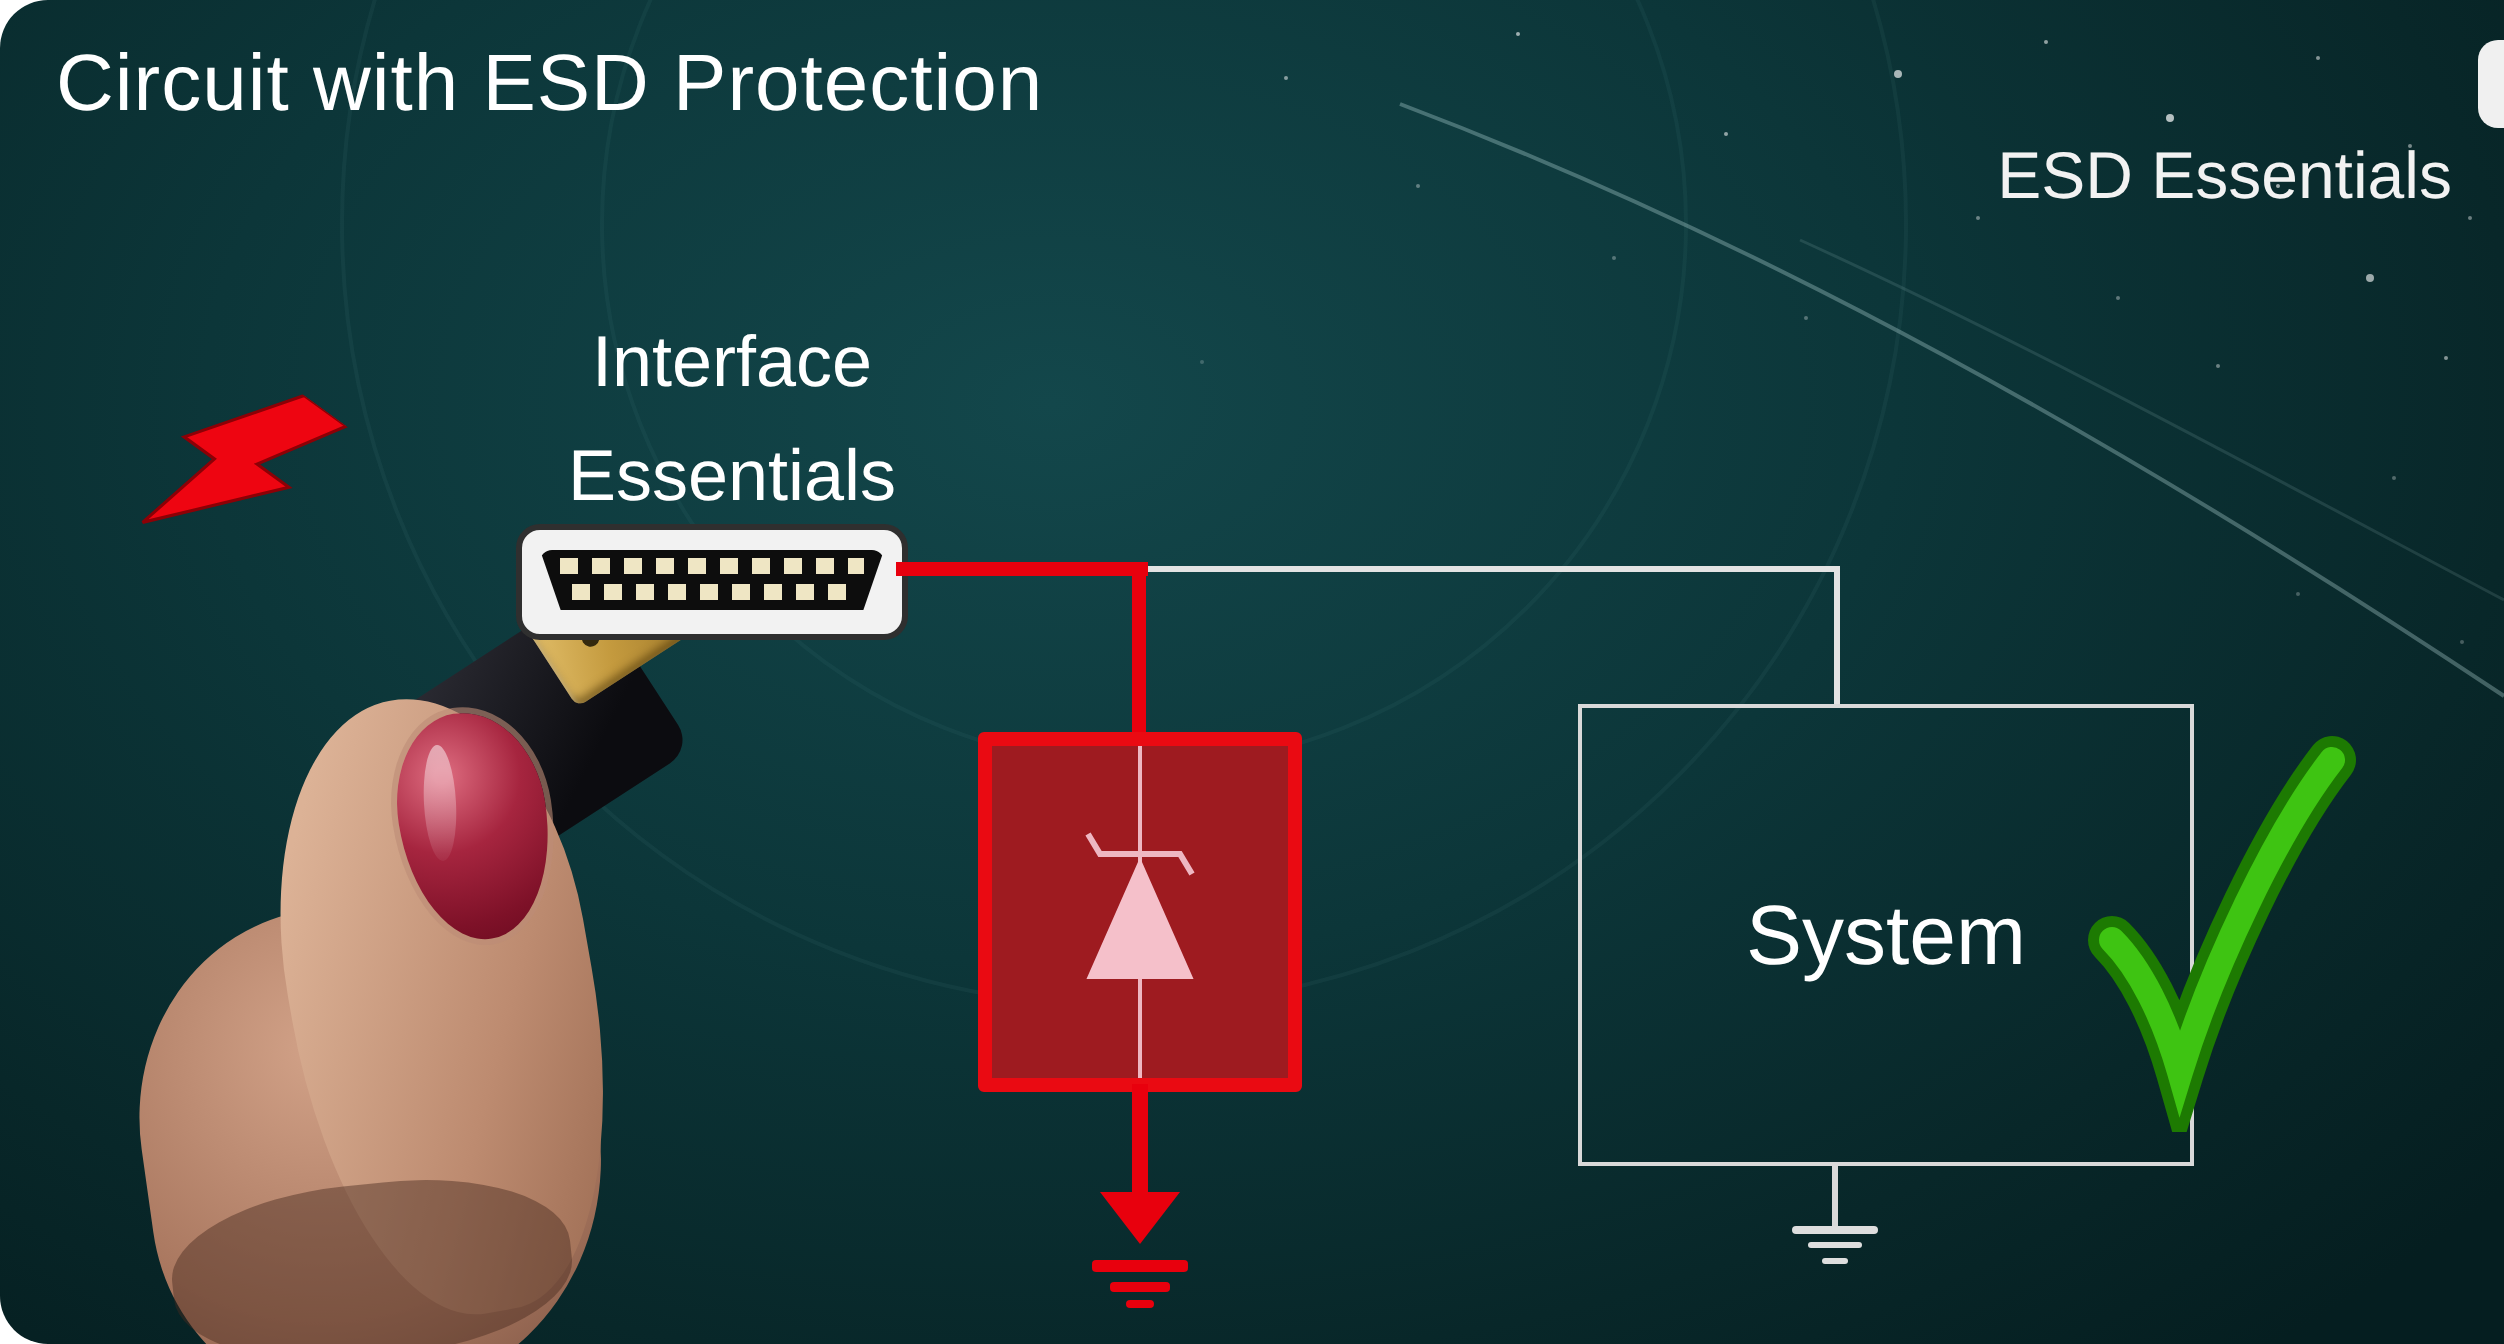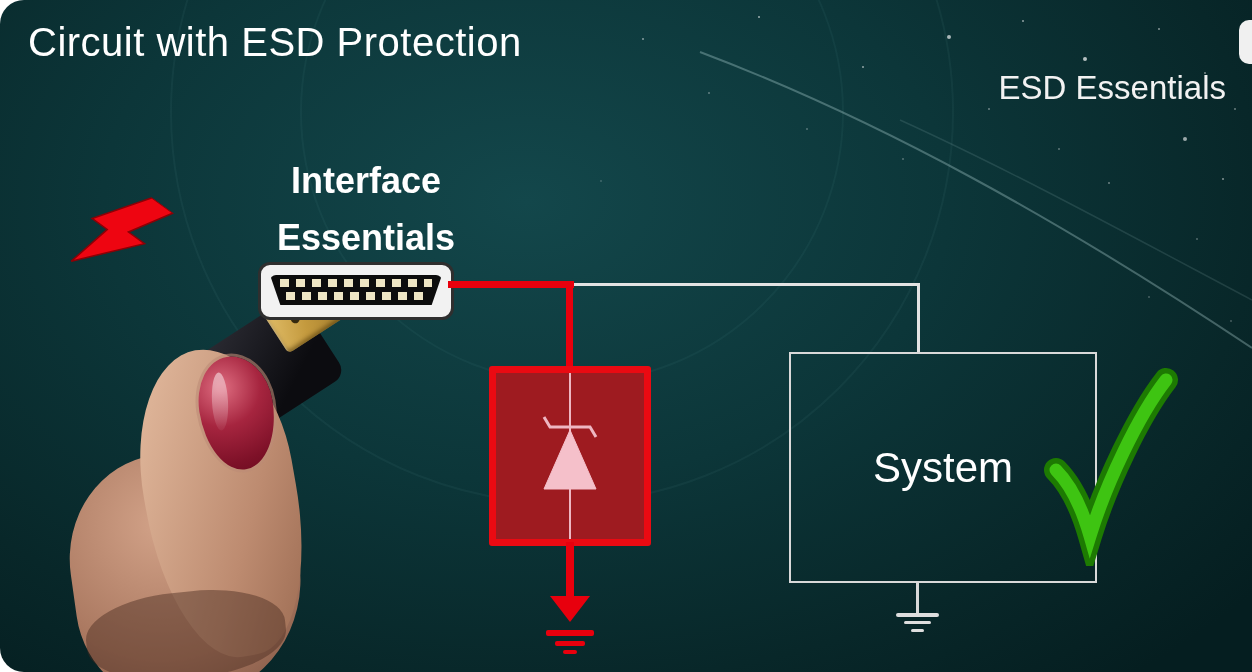--- a/index.html
+++ b/index.html
@@ -41,21 +41,21 @@
   #thumb{left:146px;top:348px;width:152px;height:310px;background:linear-gradient(115deg,#dcb296 15%,#bd8b70 62%,#97674e);border-radius:50% 50% 44% 46% / 44% 40% 52% 52%;transform:rotate(-10deg);}
   #thumb-nail{left:200px;top:356px;width:74px;height:114px;background:radial-gradient(circle at 34% 26%, #d9667a 4%, #a6253f 40%, #7e1128 78%, #6a0a1f);
     border-radius:48% 52% 50% 50% / 44% 44% 56% 56%;transform:rotate(-9deg);box-shadow:0 0 0 3px rgba(188,140,118,.6);}
   #nail-highlight{position:absolute;left:14px;top:14px;width:16px;height:58px;background:linear-gradient(rgba(255,255,255,.5),rgba(255,255,255,.05));border-radius:50%;transform:rotate(6deg);}
   #finger-shadow{left:86px;top:592px;width:200px;height:86px;background:rgba(70,42,30,.45);border-radius:45%;transform:rotate(-6deg);}
 
   
   #lightning{left:84px;top:186px;width:70px;height:104px;transform:rotate(36deg);}
 
   
-  #connector-label{left:238px;top:152px;width:256px;text-align:center;font-size:36px;line-height:57px;color:#ffffff;font-weight:bold;}
+  #connector-label{left:238px;top:152px;width:256px;text-align:center;font-size:36px;line-height:57px;color:#ffffff;}
   #hdmi-receptacle{left:258px;top:262px;width:196px;height:58px;background:#f2f2f2;border:3px solid #2f2f2f;border-radius:12px;box-sizing:border-box;}
   #receptacle-opening{position:absolute;left:9px;top:10px;width:172px;height:30px;background:#0d0d0d;clip-path:polygon(0 0,100% 0,94% 100%,6% 100%);border-radius:6px;}
   .pin-row{position:absolute;height:8px;background-image:repeating-linear-gradient(90deg,#efe6c4 0 9px, transparent 9px 16px);}
   #pin-row-top{left:10px;right:10px;top:4px;}
   #pin-row-bottom{left:16px;right:16px;top:17px;}
 
   
   #wire-white-h{left:571px;top:283px;width:349px;height:3px;background:#e3e3e3;}
   #wire-white-v{left:917px;top:283px;width:3px;height:71px;background:#e3e3e3;}
   #wire-red-h{left:448px;top:281px;width:126px;height:7px;background:#e8000d;}

